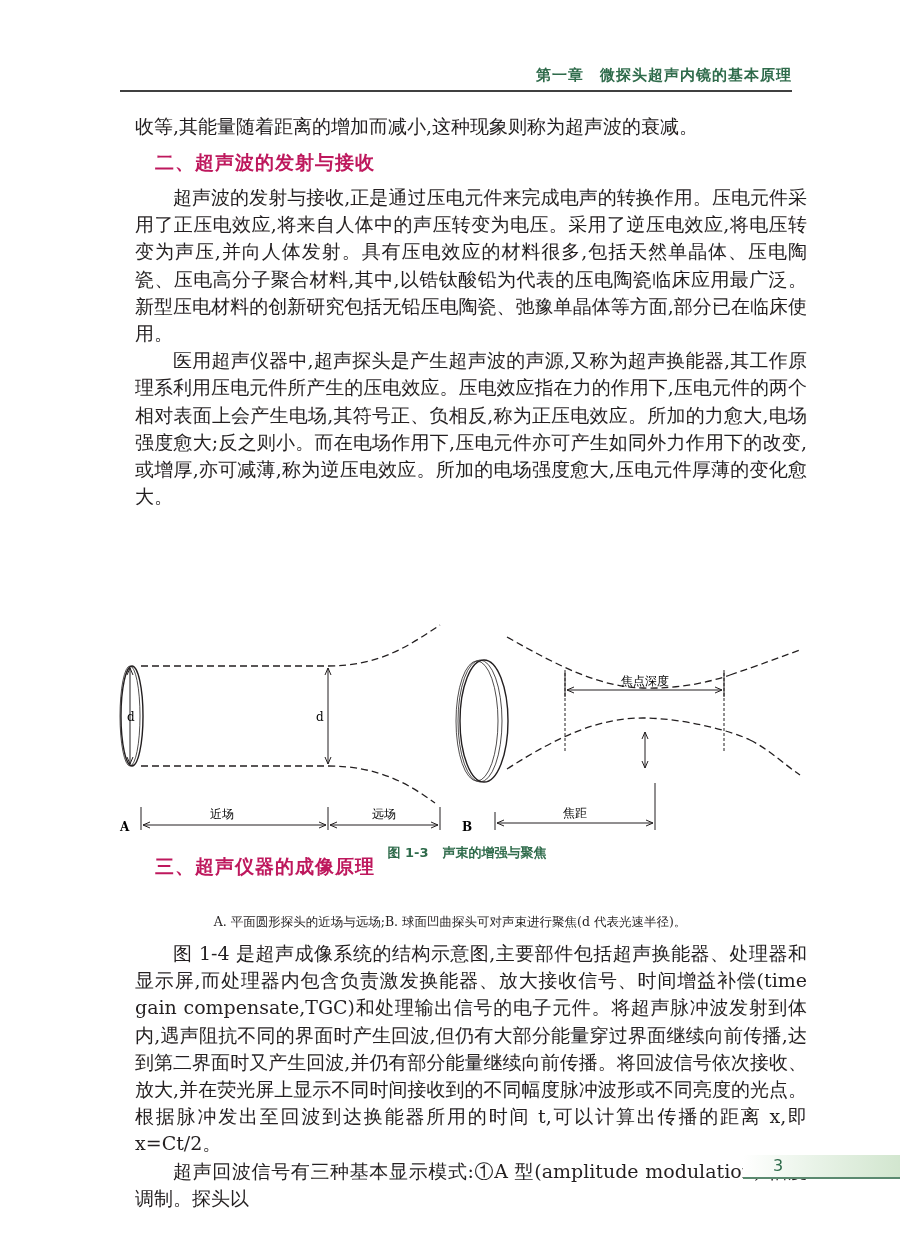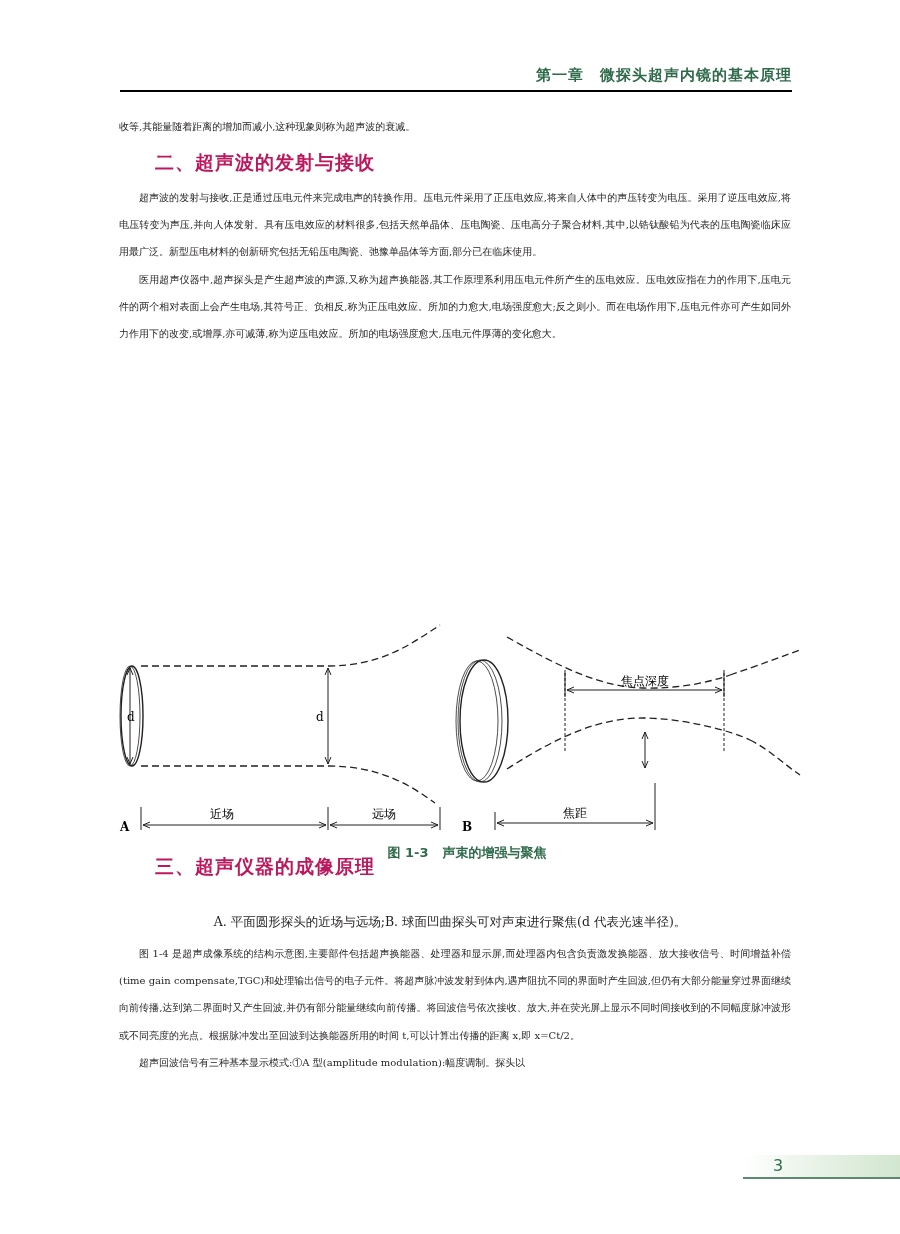--- a/index.html
+++ b/index.html
@@ -1,22 +1,22 @@
 <!DOCTYPE html>
 <html><head>
 <meta charset="utf-8">
 <style>
   html, body { margin:0; padding:0; background:#ffffff; }
   body { width:900px; height:1234px; position:relative; overflow:hidden;
          font-family: "DejaVu Serif", "Liberation Serif", serif; color:#231f20; }
   .running-head { position:absolute; left:120px; top:66px; width:672px; height:24px;
-         border-bottom:2px solid #000000; }
+         border-bottom:2px solid #404040; }
   .running-head span { position:absolute; right:0; top:0; font-family:"DejaVu Sans", sans-serif;
          font-size:15px; font-weight:bold; color:#2f6b4b; letter-spacing:1px; white-space:nowrap; }
-  .text { position:absolute; left:119px; width:672px; font-size:10px; line-height:27.2px;
+  .text { position:absolute; left:135px; width:672px; font-size:19px; line-height:27.2px;
           text-align:justify; text-justify:inter-character; }
   .p { margin:0; }
   .indent { text-indent:2em; }
   .h2 { position:absolute; left:155px; font-size:19px; font-weight:bold; color:#be185d;
         font-family:"DejaVu Serif", serif; letter-spacing:1px; }
   .figure { position:absolute; left:110px; top:615px; width:700px; height:230px; }
   .fig-label { font-family:"DejaVu Serif", serif; font-size:12px; }
   .cap-title { position:absolute; left:17px; width:900px; top:844px; text-align:center;
                font-family:"DejaVu Sans", sans-serif; font-size:13px; color:#2f6b4b; font-weight:bold; }
   .cap-title span.num { margin-right:14px; }

